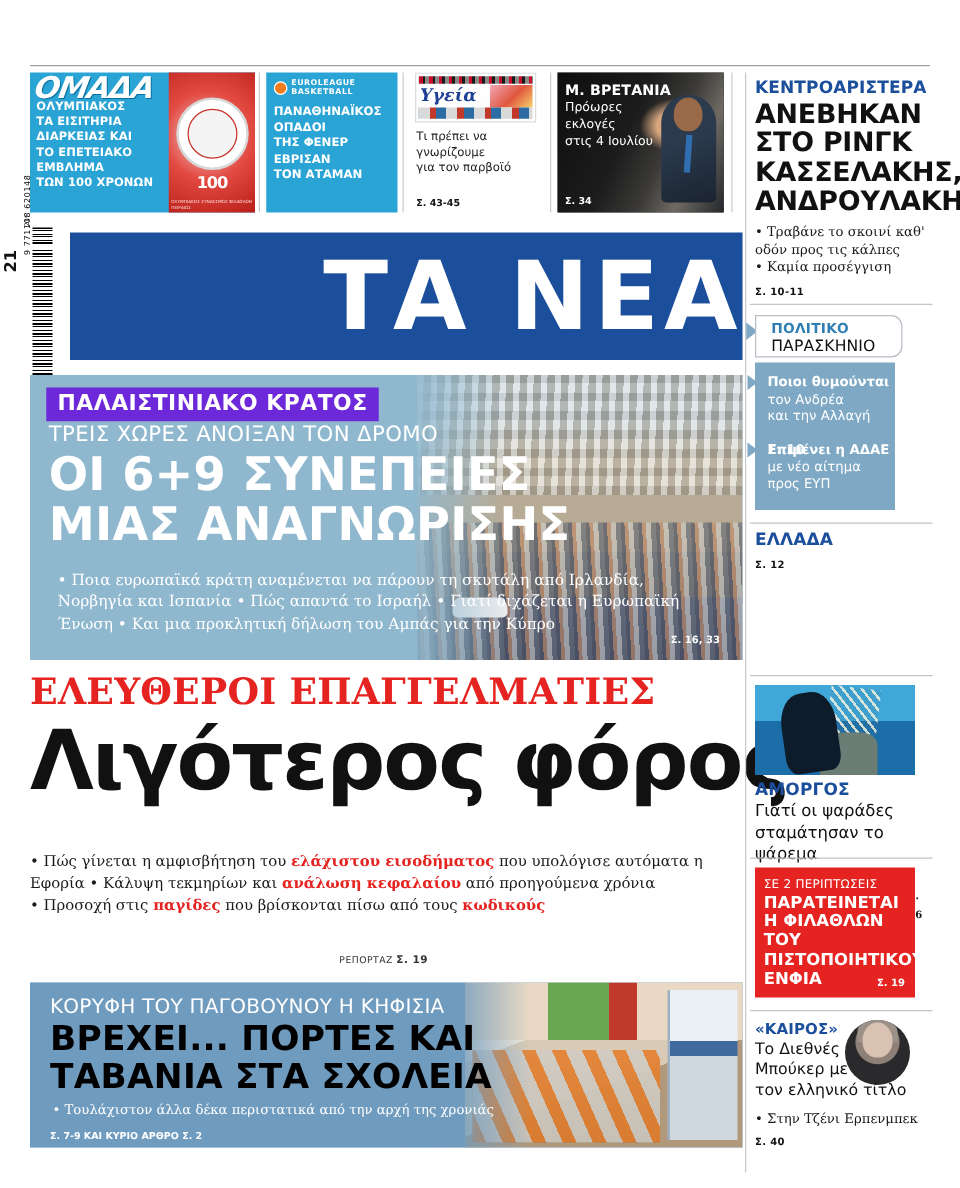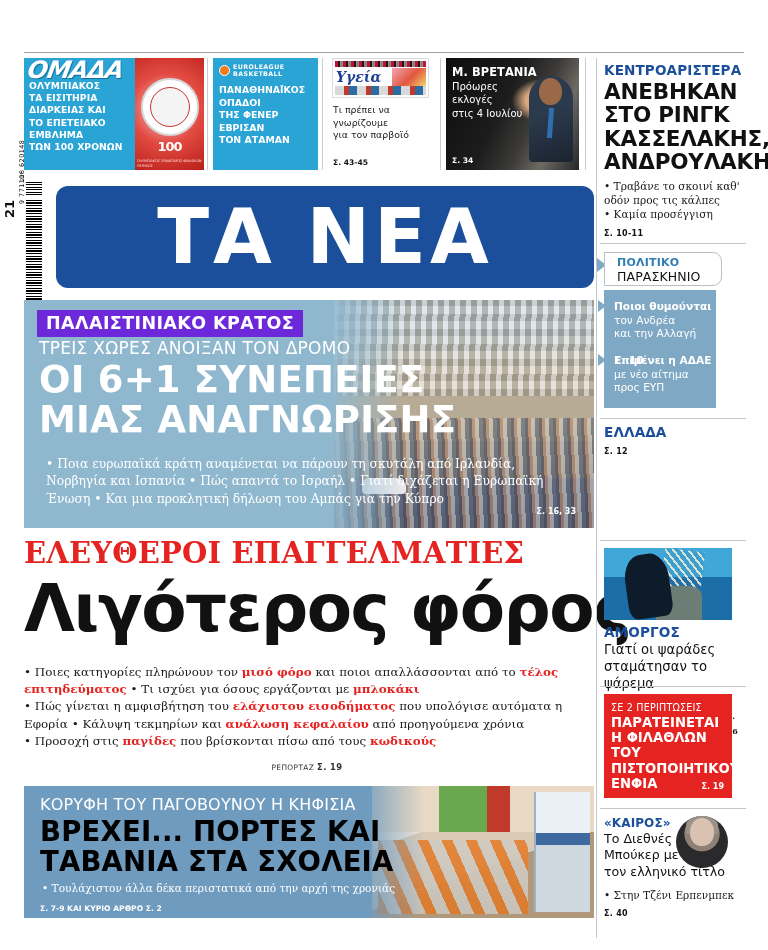--- a/index.html
+++ b/index.html
@@ -125,21 +125,21 @@
   .bc-main{ position:absolute; left:8px; top:20px; width:16px; height:100px;
     background:repeating-linear-gradient(180deg,#000 0 1px,#fff 1px 2.4px,#000 2.4px 4px,#fff 4px 5.2px,#000 5.2px 6px,#fff 6px 8px); }
   .bc-digits{ position:absolute; left:0px; top:24px; font-size:6.4px; transform:rotate(-90deg);
     transform-origin:left top; white-space:nowrap; letter-spacing:.5px; }
   .side-21{ position:absolute; left:2px; top:218px; font-size:13px; font-weight:bold;
     transform:rotate(-90deg); transform-origin:left top; color:#111; }
 
   
   .masthead{
     position:absolute; left:56px; top:186px; width:538px; height:102px;
-    background:#1b4f9c; display:flex; align-items:center; justify-content:center;border-radius:12px;
+    background:#1b4f9c; display:flex; align-items:center; justify-content:flex-end;
   }
   .masthead .logo{
     font-size:76px; font-weight:bold; color:#fff; letter-spacing:4px;
     line-height:76px; font-family:"DejaVu Sans","Liberation Sans",sans-serif;
   }
 
   
   .pal{
     position:absolute; left:24px; top:300px; width:570px; height:228px;
     background:#8fb8cf; overflow:hidden;
@@ -386,31 +386,30 @@
   <div class="pal">
     <div class="pal-photo">
       <div class="rub"></div>
       <div class="crowd"></div>
       <div class="car"></div>
     </div>
     <div class="pal-grad"></div>
     <div class="pal-kicker">ΠΑΛΑΙΣΤΙΝΙΑΚΟ ΚΡΑΤΟΣ</div>
     <div class="pal-sub">ΤΡΕΙΣ ΧΩΡΕΣ ΑΝΟΙΞΑΝ ΤΟΝ ΔΡΟΜΟ</div>
     <div class="pal-head">
-      <div>ΟΙ 6+1 ΣΥΝΕΠΕΙΕΣ</div>
+      <div>ΟΙ 6+9 ΣΥΝΕΠΕΙΕΣ</div>
       <div>ΜΙΑΣ ΑΝΑΓΝΩΡΙΣΗΣ</div>
     </div>
     <div class="pal-bullets">• Ποια ευρωπαϊκά κράτη αναμένεται να πάρουν τη σκυτάλη από Ιρλανδία, Νορβηγία και Ισπανία • Πώς απαντά το Ισραήλ • Γιατί διχάζεται η Ευρωπαϊκή Ένωση • Και μια προκλητική δήλωση του Αμπάς για την Κύπρο</div>
     <div class="pal-pg">Σ. 16, 33</div>
   </div>
 
   <div class="tax-kicker">ΕΛΕΥΘΕΡΟΙ ΕΠΑΓΓΕΛΜΑΤΙΕΣ</div>
   <div class="tax-head">Λιγότερος φόρος</div>
   <div class="tax-bullets">
-    <span><span>• Ποιες κατηγορίες πληρώνουν τον </span><span class="hi">μισό φόρο</span><span> και ποιοι απαλλάσσονται από το </span><span class="hi">τέλος επιτηδεύματος</span><span> • Τι ισχύει για όσους εργάζονται με </span><span class="hi">μπλοκάκι</span></span>
     <br>
     <span><span>• Πώς γίνεται η αμφισβήτηση του </span><span class="hi">ελάχιστου εισοδήματος</span><span> που υπολόγισε αυτόματα η Εφορία • Κάλυψη τεκμηρίων και </span><span class="hi">ανάλωση κεφαλαίου</span><span> από προηγούμενα χρόνια</span></span>
     <br>
     <span><span>• Προσοχή στις </span><span class="hi">παγίδες</span><span> που βρίσκονται πίσω από τους </span><span class="hi">κωδικούς</span></span>
   </div>
   <div class="tax-credit">
     <span>ΡΕΠΟΡΤΑΖ </span><b>Σ. 19</b>
   </div>
 
   <div class="school">

